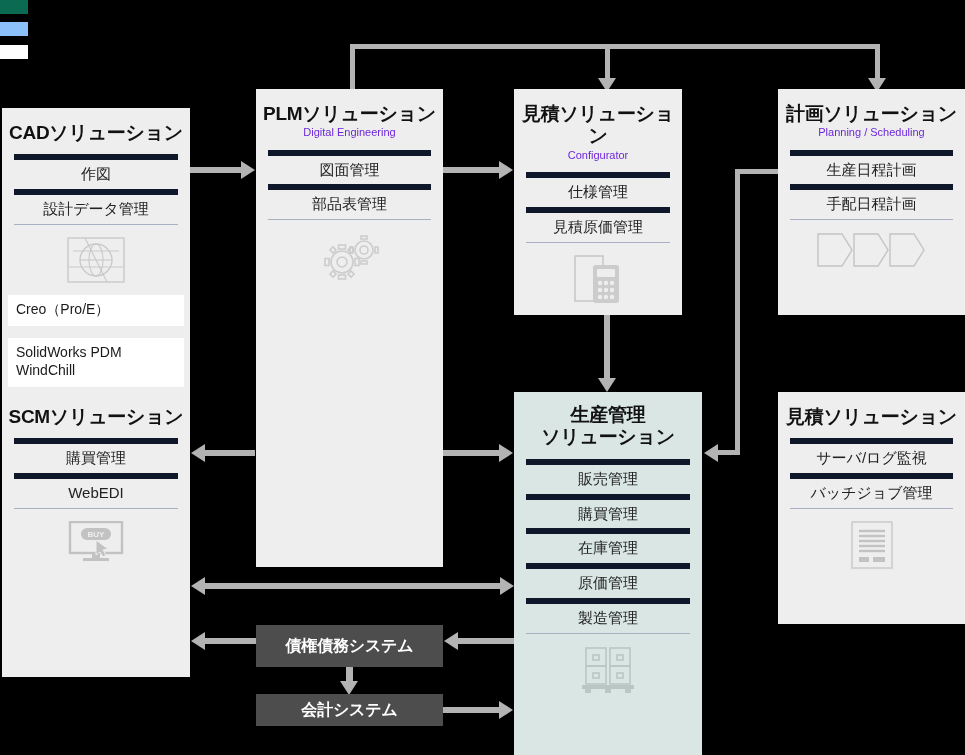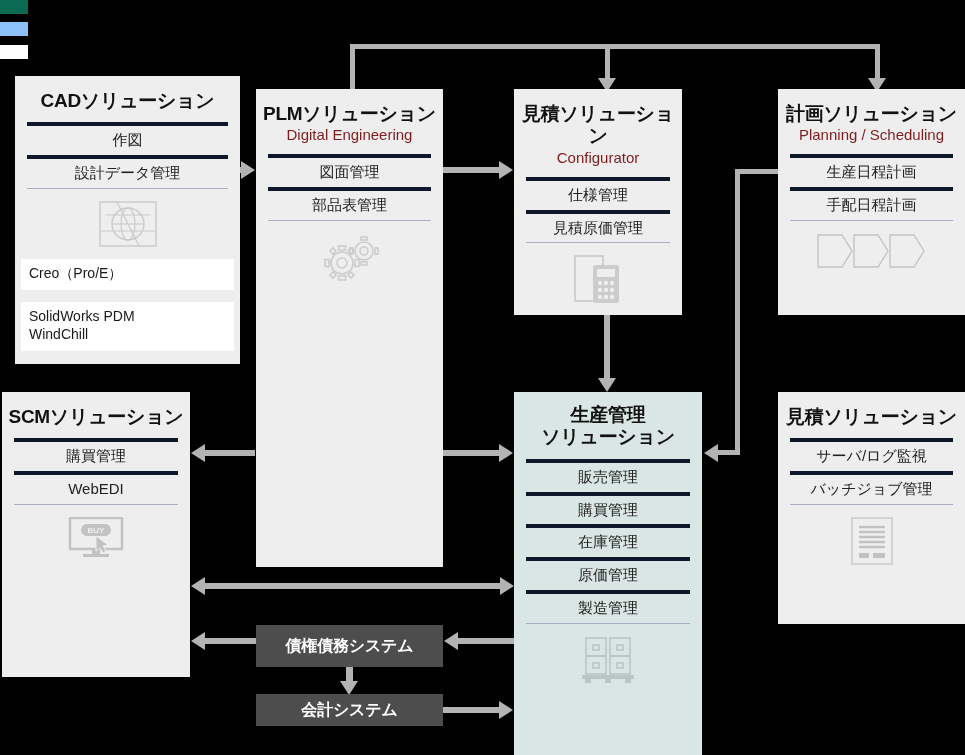--- a/index.html
+++ b/index.html
@@ -27,27 +27,27 @@
     padding:0; overflow:hidden;
   }
   .card.accent { background:#d9e6e3; }
   .card-title {
     font-weight:bold; font-size:19px; text-align:center;
     letter-spacing:-0.3px; line-height:1.18; color:#111;
     padding:14px 4px 0 4px;
   }
   .card-title.two-line { padding-top:12px; }
   .card-sub {
-    font-size:15px; text-align:center; color:#7f1d1d; line-height:1.2;
+    font-size:11px; text-align:center; color:#6d28d9; line-height:1.2;
     padding:1px 4px 0 4px;
   }
   .rows { margin:10px 12px 0 12px; }
   .row {
     font-size:15px; text-align:center; color:#222;
-    padding:5px 0 5px 0; border-top:4px solid #0f172a;
+    padding:5px 0 5px 0; border-top:6px solid #0f172a;
     line-height:1.25;
   }
   .row:last-child { border-bottom:1px solid #a9b0c4; }
   .icon-wrap { display:flex; justify-content:center; align-items:center; padding-top:12px; }
 
   .sublist {
     background:#ffffff; margin:12px 6px 0 6px; padding:6px 8px 7px 8px;
     font-size:14px; line-height:1.28; color:#1a1a1a;
   }
   .sublist .cols { display:flex; }
@@ -103,21 +103,21 @@
 
 <div class="conn" style="left:458px; top:638px; width:56px; height:6px;"></div>
 <div class="arrowhead ah-left" style="left:444px; top:632px;"></div>
 
 <div class="conn" style="left:346px; top:655px; width:7px; height:28px;"></div>
 <div class="arrowhead ah-down" style="left:340px; top:681px;"></div>
 
 <div class="conn" style="left:443px; top:707px; width:56px; height:6px;"></div>
 <div class="arrowhead ah-right" style="left:499px; top:701px;"></div>
 
-<div class="card" style="left:2px; top:76px; width:225px; height:288px;margin-left:13px;">
+<div class="card" style="left:2px; top:108px; width:188px; height:288px;">
   <div class="card-title">CADソリューション</div>
   <div class="rows">
     <div class="row">作図</div>
     <div class="row">設計データ管理</div>
   </div>
   <div class="icon-wrap">
     <svg width="58" height="46" viewBox="0 0 58 46">
       <rect x="1" y="1" width="56" height="44" fill="none" stroke="#c9c9c9" stroke-width="1.4"></rect>
       <circle cx="29" cy="23" r="16" fill="none" stroke="#c9c9c9" stroke-width="1.3"></circle>
       <ellipse cx="29" cy="23" rx="7" ry="16" fill="none" stroke="#c9c9c9" stroke-width="1.1"></ellipse>

